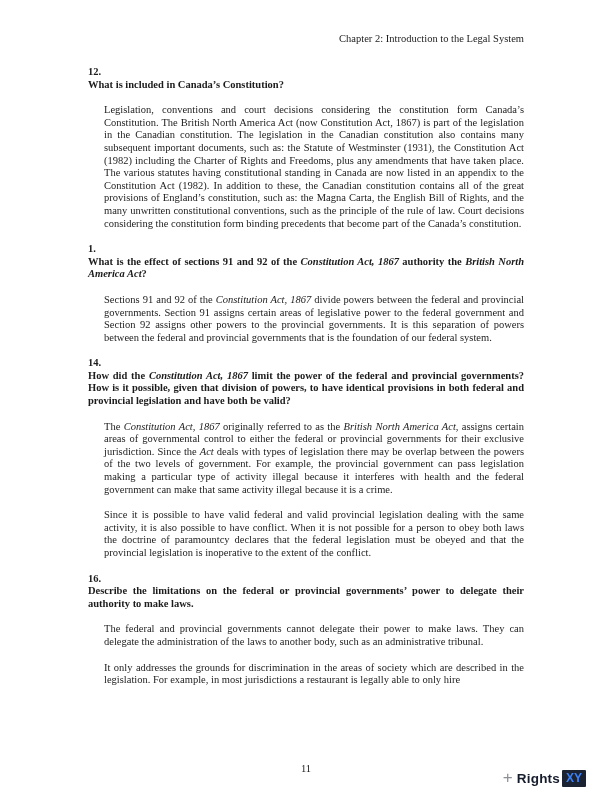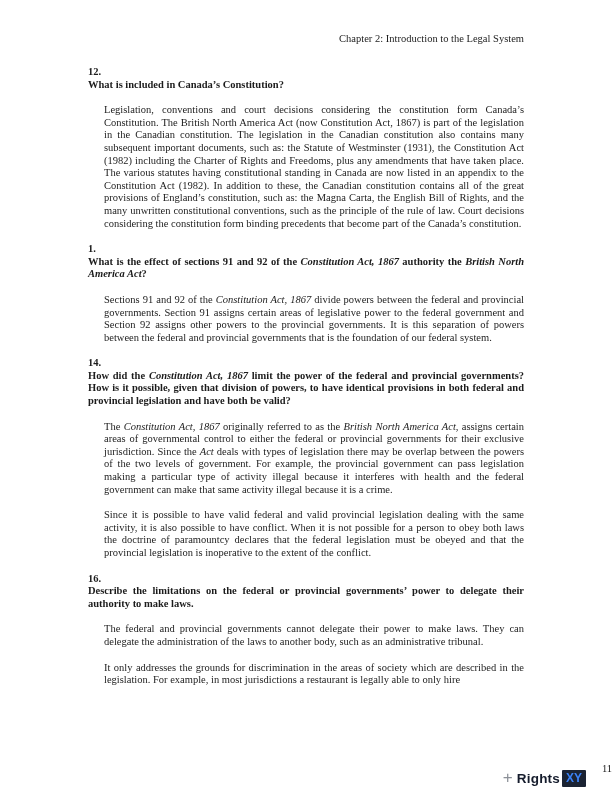--- a/index.html
+++ b/index.html
@@ -49,21 +49,21 @@
     line-height: 12.6px;
     text-align: justify;
   }
   .b { font-weight: bold; }
   .i { font-style: italic; }
   .page-number {
     position: absolute;
     bottom: 18px;
     left: 0;
     width: 100%;
-    text-align: right;
+    text-align: center;
     font-size: 10.5px;
   }
   .logo {
     position: absolute;
     right: 26px;
     bottom: 5px;
     display: flex;
     align-items: center;
     gap: 4px;
     font-family: "Liberation Sans", sans-serif;

